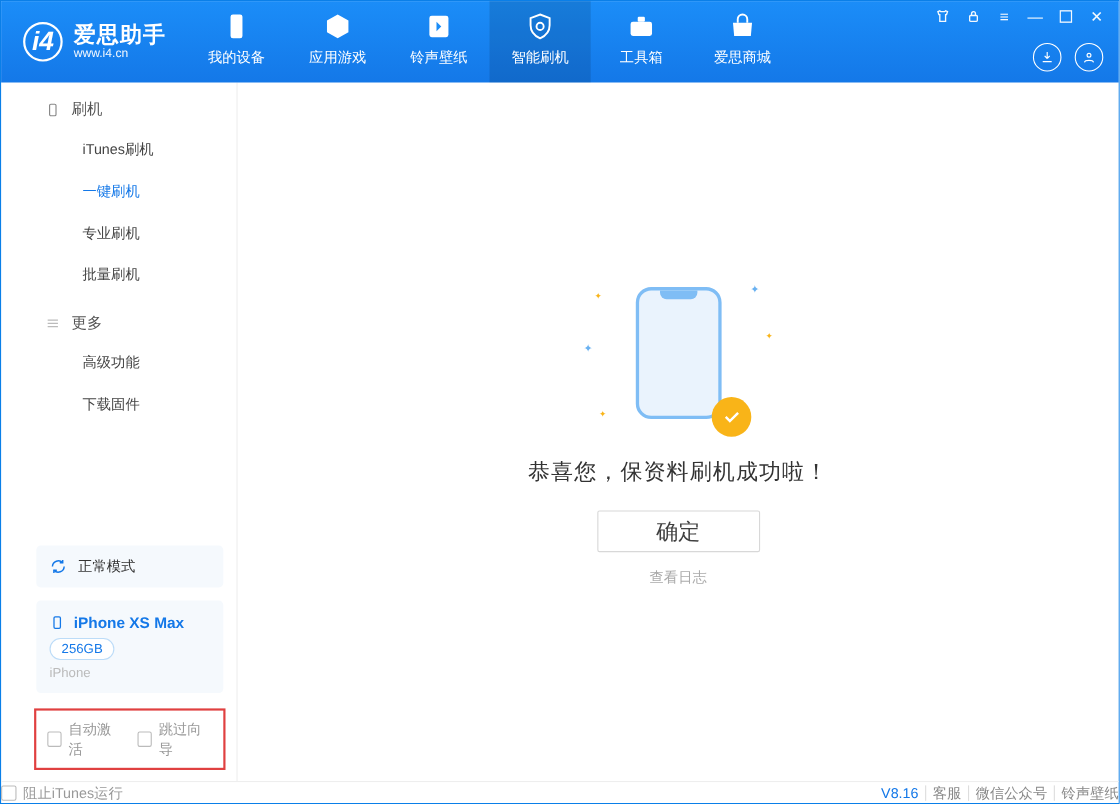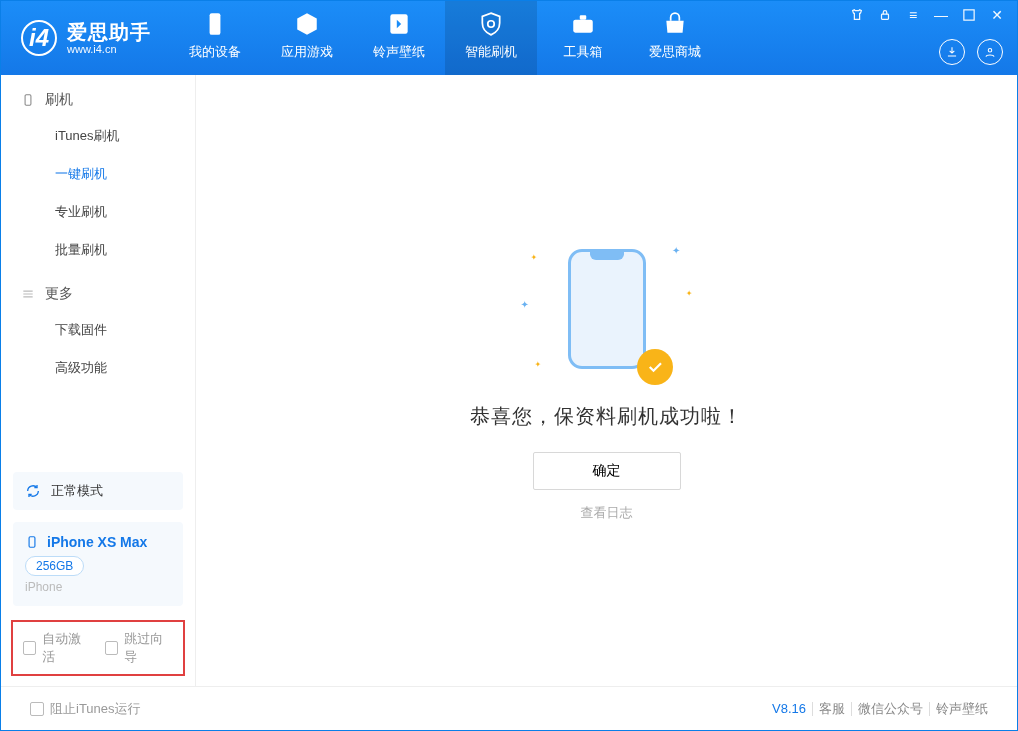--- a/index.html
+++ b/index.html
@@ -20,21 +20,21 @@
   .nav-tab .tab-icon { width: 26px; height: 26px; margin-bottom: 6px; display: flex; align-items: center; justify-content: center; }
   .tab-icon svg { width: 100%; height: 100%; fill: #fff; }
 
   .win-controls-top { position: absolute; top: 6px; right: 12px; display: flex; gap: 12px; align-items: center; color: #fff; }
   .win-controls-top .ctl { width: 16px; height: 16px; display: flex; align-items: center; justify-content: center; cursor: pointer; font-size: 14px; opacity: 0.95; }
   .win-circles { position: absolute; bottom: 10px; right: 14px; display: flex; gap: 12px; }
   .win-circles .circ { width: 26px; height: 26px; border: 1.5px solid #fff; border-radius: 50%; display: flex; align-items: center; justify-content: center; cursor: pointer; }
   .win-circles svg { width: 14px; height: 14px; fill: none; stroke: #fff; stroke-width: 1.8; }
 
   
-  .body { flex: 1; display: flex; min-height: 0; }
+  .body { flex: 1; display: flex; min-height: 0; padding-left: 20px; }
 
   
   .sidebar { width: 195px; border-right: 1px solid #eee; display: flex; flex-direction: column; font-size: 13px; color: #333; }
   .side-group-head { display: flex; align-items: center; padding: 16px 20px 8px 20px; color: #555; font-size: 14px; }
   .side-group-head svg { width: 14px; height: 14px; margin-right: 10px; }
   .side-item { padding: 10px 20px 10px 54px; cursor: pointer; color: #444; }
   .side-item.active { color: #1478e8; }
 
   .side-spacer { flex: 1; }
 
@@ -58,25 +58,25 @@
   .badge-check { position: absolute; bottom: -6px; right: 24px; width: 36px; height: 36px; background: #f9b418; border-radius: 50%; display: flex; align-items: center; justify-content: center; }
   .badge-check svg { width: 18px; height: 18px; fill: none; stroke: #fff; stroke-width: 3; }
   .sparkle { position: absolute; font-size: 14px; color: #f9b418; }
   .s1 { top: 14px; left: 14px; font-size: 8px;}
   .s2 { top: 60px; left: 4px; color: #69b1f1; font-size: 10px;}
   .s3 { top: 6px; right: 16px; color: #69b1f1; font-size: 10px;}
   .s4 { bottom: 10px; left: 18px; font-size: 8px;}
   .s5 { top: 50px; right: 4px; font-size: 8px;}
 
   .success-title { margin-top: 24px; font-size: 20px; color: #333; letter-spacing: 1px; }
-  .ok-btn { margin-top: 22px; width: 148px; height: 38px; border: 1px solid #d8d8d8; background: #fff; color: #000000; font-size: 14px; cursor: pointer; border-radius: 2px; }
+  .ok-btn { margin-top: 22px; width: 148px; height: 38px; border: 1px solid #d8d8d8; background: #fff; color: #404040; font-size: 20px; cursor: pointer; border-radius: 2px; }
   .log-link { margin-top: 14px; color: #aaa; font-size: 13px; cursor: pointer; }
 
   
-  .statusbar { height: 44px; border-top: 1px solid #eee; display: flex; align-items: center; padding: 0 29px; font-size: 13px; color: #888; }
+  .statusbar { height: 20px; border-top: 1px solid #eee; display: flex; align-items: center; padding: 0 0; font-size: 13px; color: #888; }
   .statusbar .right { margin-left: auto; display: flex; align-items: center; gap: 6px; }
   .statusbar .sep { width: 1px; height: 14px; background: #ddd; }
   .statusbar .ver { color: #1478e8; }
 </style>
 </head>
 <body>
 
 <div class="window">
 
   <div class="titlebar">
@@ -193,22 +193,22 @@
       <div class="side-item active">一键刷机</div>
       <div class="side-item">专业刷机</div>
       <div class="side-item">批量刷机</div>
 
       <div class="side-group-head">
         <svg viewBox="0 0 24 24" fill="none" stroke="#bbb" stroke-width="2">
             <path d="M4 7h16M4 12h16M4 17h16"></path>
           </svg>
         <span>更多</span>
       </div>
+      <div class="side-item">高级功能</div>
       <div class="side-item">下载固件</div>
-      <div class="side-item">高级功能</div>
 
       <div class="side-spacer"></div>
 
       <div class="side-card">
         <svg viewBox="0 0 24 24" fill="none" stroke="#1478e8" stroke-width="2">
             <path d="M4 12a8 8 0 0114-5M20 12a8 8 0 01-14 5"></path>
             <path d="M18 3v4h-4M6 21v-4h4"></path>
           </svg>
         <span>正常模式</span>
       </div>

